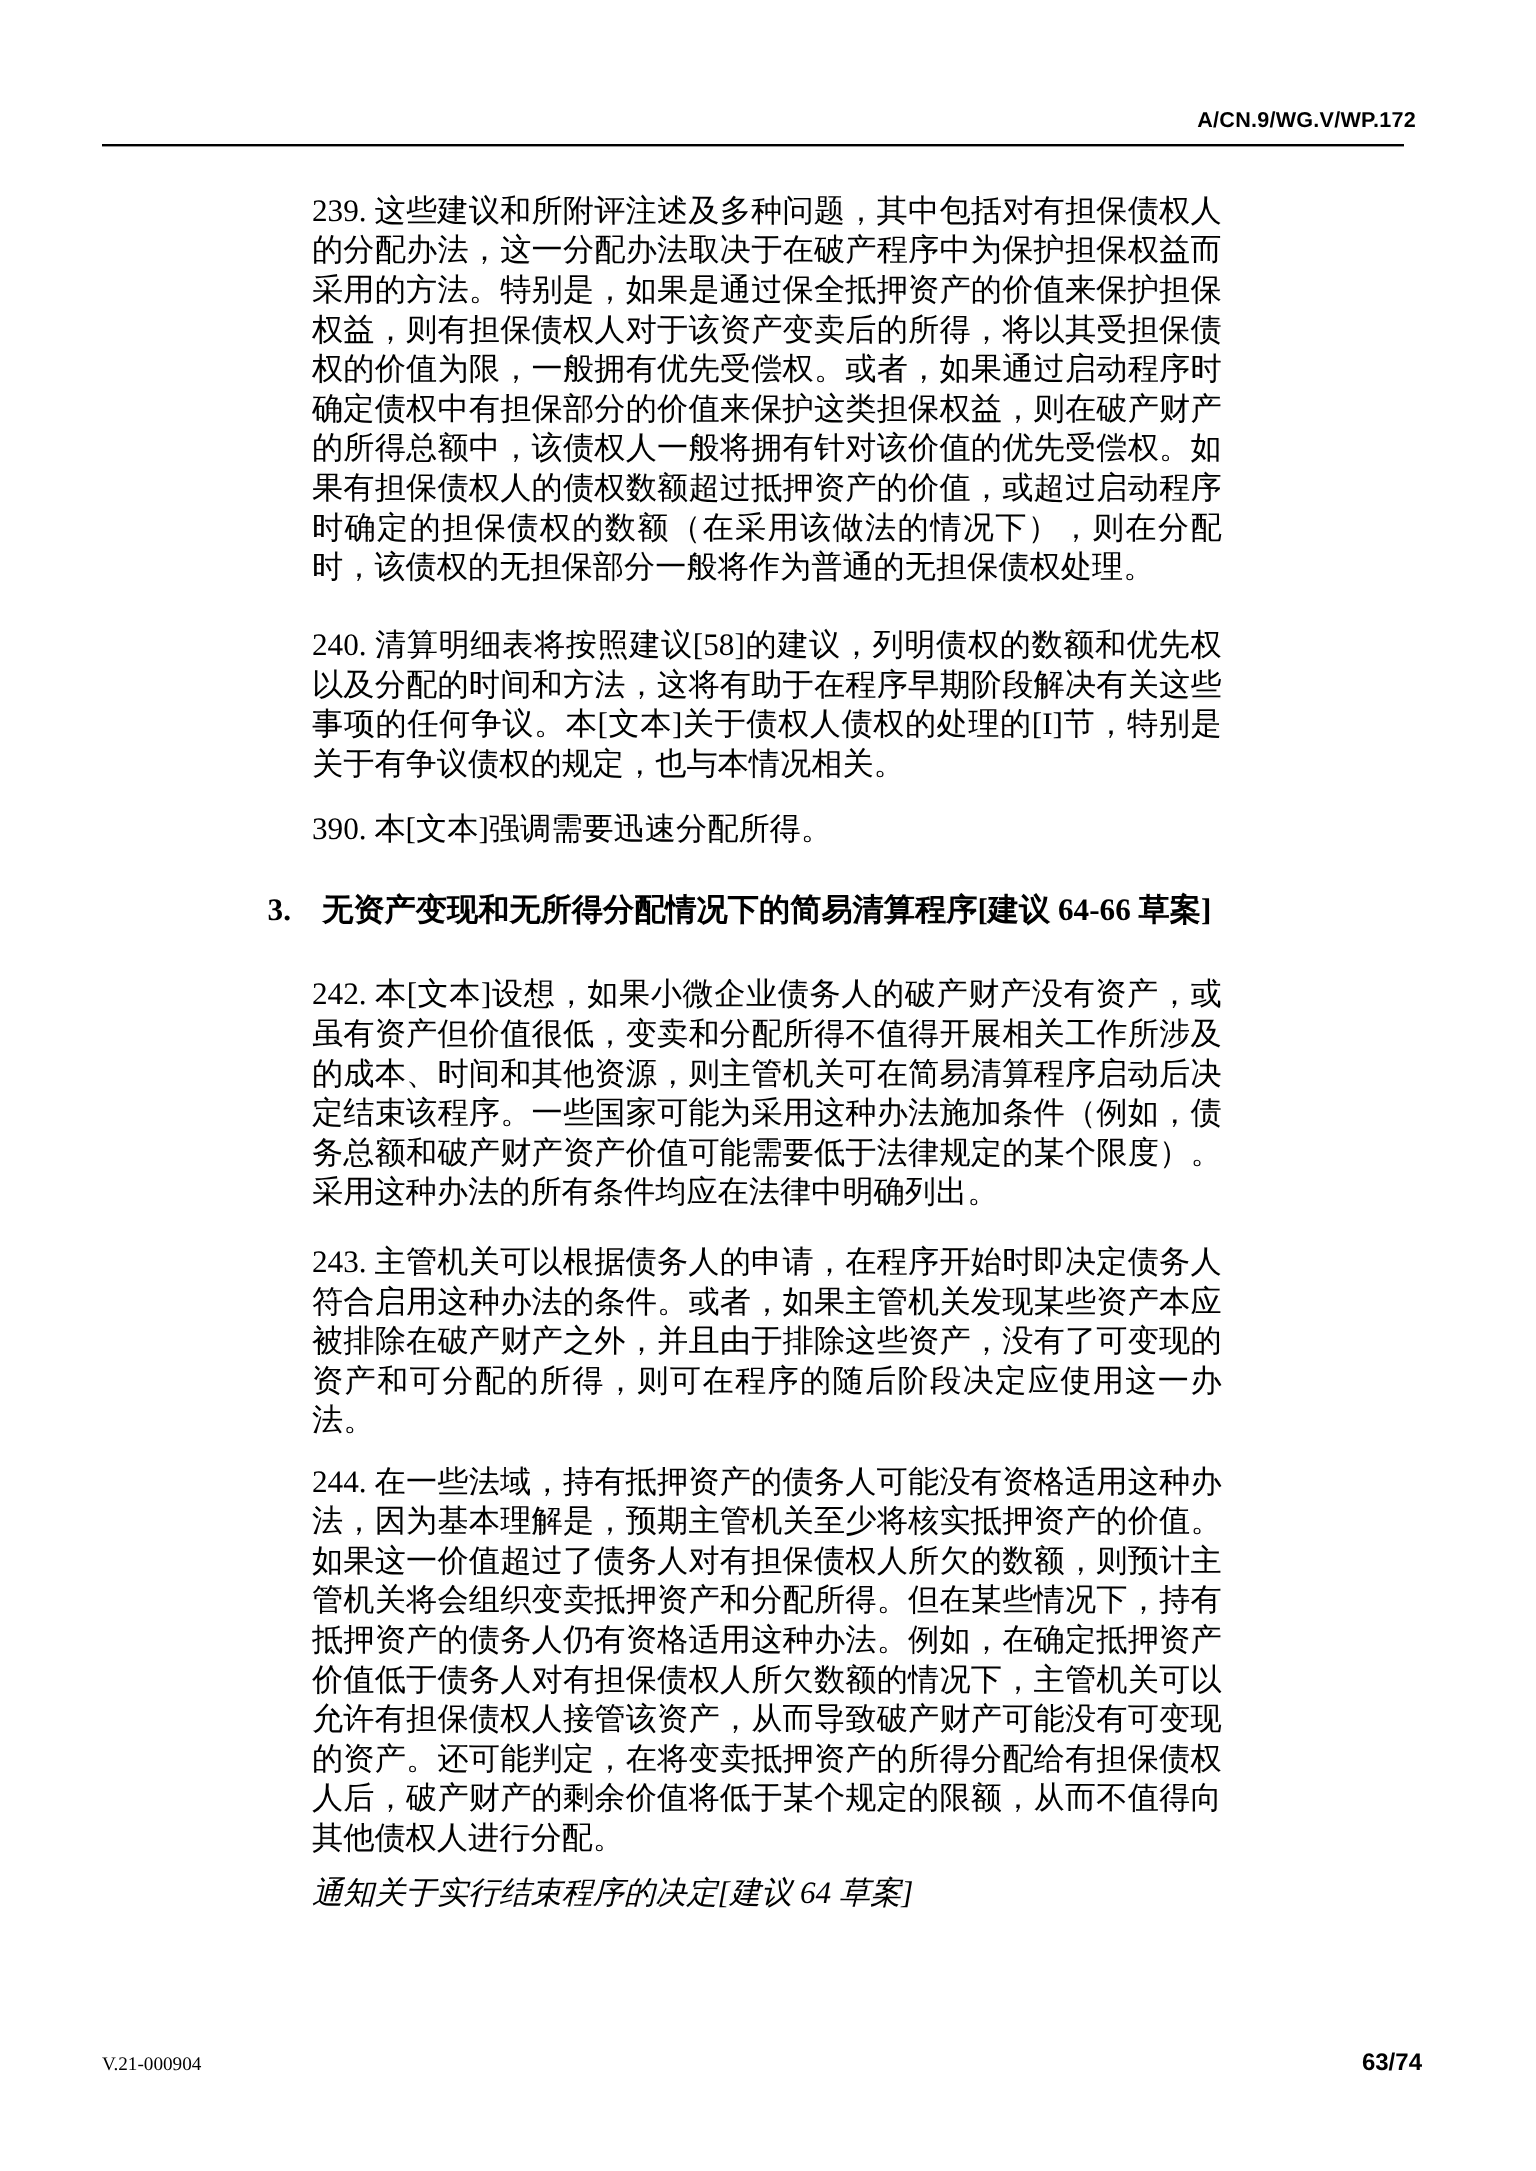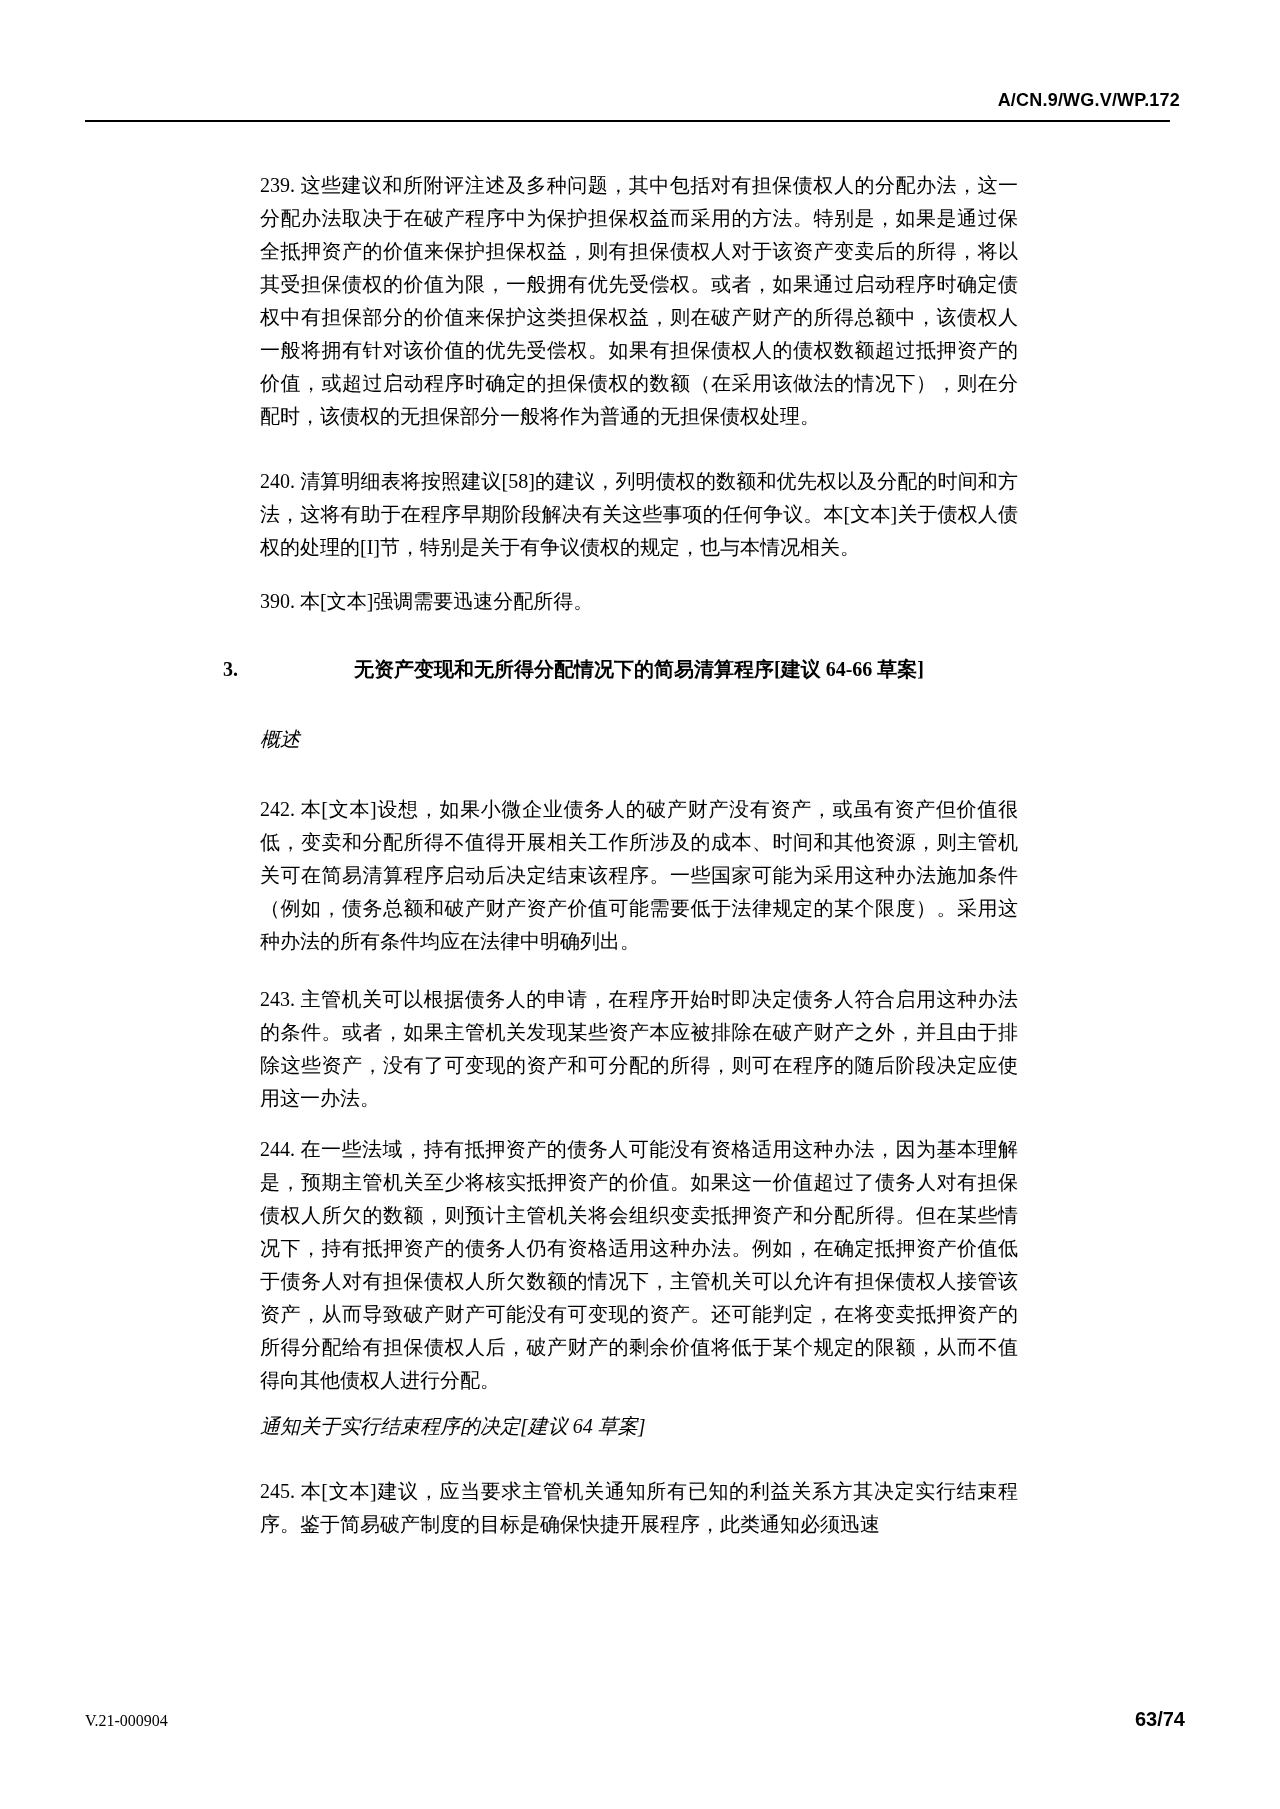--- a/index.html
+++ b/index.html
@@ -24,24 +24,24 @@
   .header-rule {
     position: absolute;
     top: 120px;
     left: 85px;
     width: 1085px;
     height: 2px;
     background: #000;
   }
   .main {
     position: absolute;
-    top: 128px;
+    top: 118px;
     left: 260px;
     width: 758px;
-    font-size: 20px;
+    font-size: 26px;
     line-height: 33px;
     text-align: justify;
   }
   .para { margin: 0; }
   .p239 { margin-top: 41px; }
   .p240 { margin-top: 32px; }
   .p241 { margin-top: 21px; }
   .section-heading {
     margin-top: 35px;
     margin-left: -37px;
@@ -92,31 +92,29 @@
 
     <p class="para p240">240. 清算明细表将按照建议[58]的建议，列明债权的数额和优先权以及分配的时间和方法，这将有助于在程序早期阶段解决有关这些事项的任何争议。本[文本]关于债权人债权的处理的[I]节，特别是关于有争议债权的规定，也与本情况相关。</p>
 
     <p class="para p241">390. 本[文本]强调需要迅速分配所得。</p>
 
     <div class="section-heading">
       <span class="sec-num">3.</span>
       <span class="sec-title">无资产变现和无所得分配情况下的简易清算程序[建议 64-66 草案]</span>
     </div>
 
-    <p class="subheading overview">概述</p>
 
     <p class="para p242">242. 本[文本]设想，如果小微企业债务人的破产财产没有资产，或虽有资产但价值很低，变卖和分配所得不值得开展相关工作所涉及的成本、时间和其他资源，则主管机关可在简易清算程序启动后决定结束该程序。一些国家可能为采用这种办法施加条件（例如，债务总额和破产财产资产价值可能需要低于法律规定的某个限度）。采用这种办法的所有条件均应在法律中明确列出。</p>
 
     <p class="para p243">243. 主管机关可以根据债务人的申请，在程序开始时即决定债务人符合启用这种办法的条件。或者，如果主管机关发现某些资产本应被排除在破产财产之外，并且由于排除这些资产，没有了可变现的资产和可分配的所得，则可在程序的随后阶段决定应使用这一办法。</p>
 
     <p class="para p244">244. 在一些法域，持有抵押资产的债务人可能没有资格适用这种办法，因为基本理解是，预期主管机关至少将核实抵押资产的价值。如果这一价值超过了债务人对有担保债权人所欠的数额，则预计主管机关将会组织变卖抵押资产和分配所得。但在某些情况下，持有抵押资产的债务人仍有资格适用这种办法。例如，在确定抵押资产价值低于债务人对有担保债权人所欠数额的情况下，主管机关可以允许有担保债权人接管该资产，从而导致破产财产可能没有可变现的资产。还可能判定，在将变卖抵押资产的所得分配给有担保债权人后，破产财产的剩余价值将低于某个规定的限额，从而不值得向其他债权人进行分配。</p>
 
     <p class="subheading notice">通知关于实行结束程序的决定[建议 64 草案]</p>
 
-    <p class="para p245">245. 本[文本]建议，应当要求主管机关通知所有已知的利益关系方其决定实行结束程序。鉴于简易破产制度的目标是确保快捷开展程序，此类通知必须迅速</p>
 
   </div>
 
   <span class="footer-doc-number">V.21-000904</span>
 
   <span class="footer-page-number">63/74</span>
 
 </div>
 
 </body></html>

